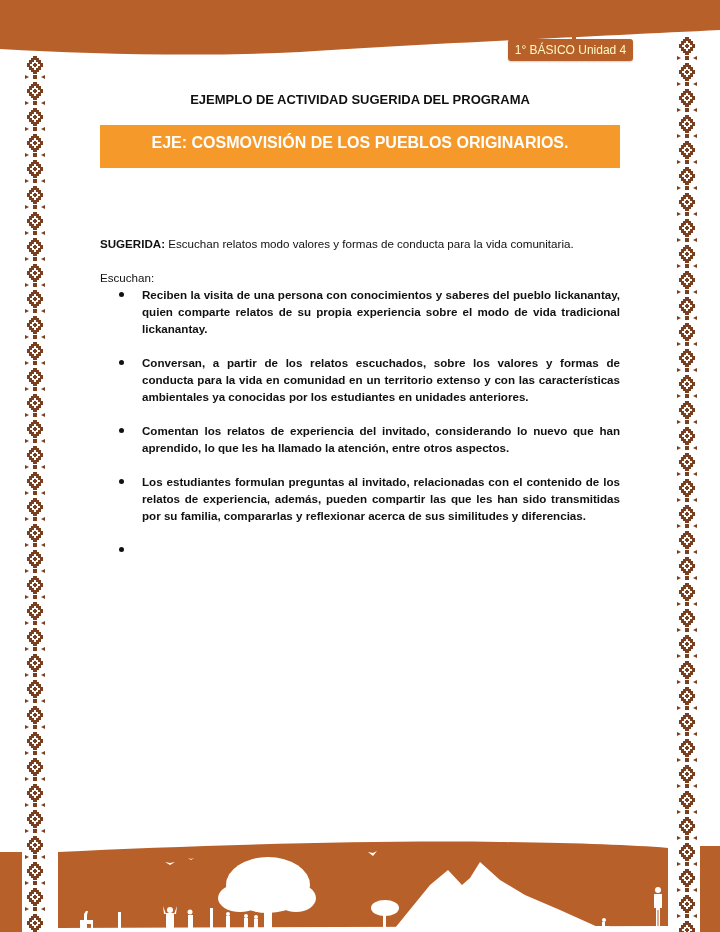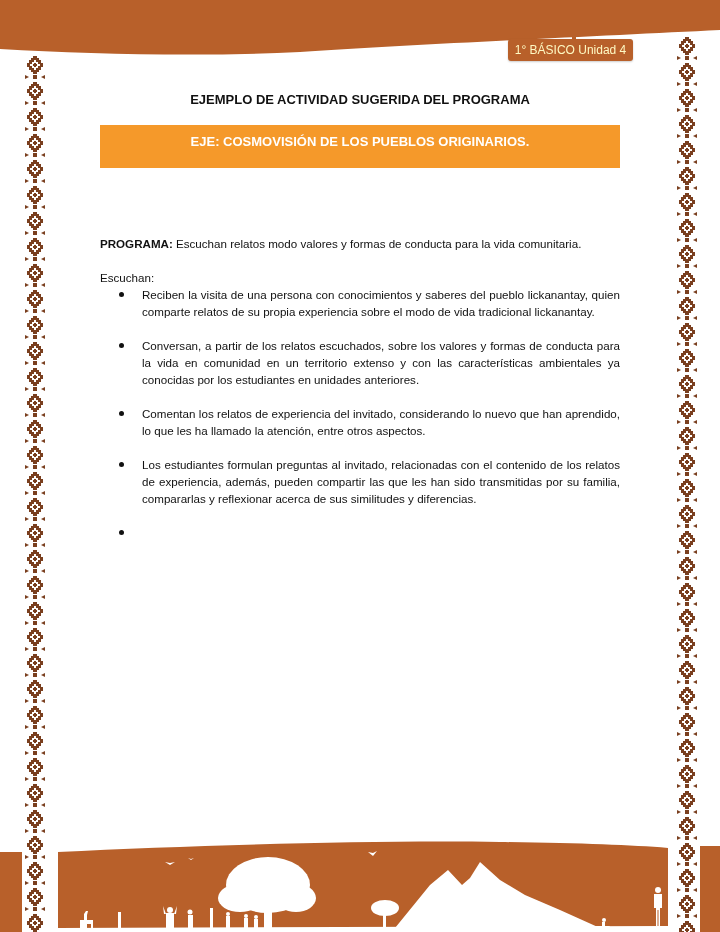--- a/index.html
+++ b/index.html
@@ -25,28 +25,28 @@
   .page-title {
     position: absolute; left: 100px; top: 92px; width: 520px;
     text-align: center; font-weight: bold; font-size: 13px; color: #111;
   }
   .eje-box {
     position: absolute; left: 100px; top: 125px; width: 520px; height: 43px;
     background: #f5992a;
   }
   .eje-text {
     display: block; text-align: center; color: #fff; font-weight: bold;
-    font-size: 13px; padding-top: 9px;
+    font-size: 16px; padding-top: 9px;
   }
 
   .content { position: absolute; left: 100px; top: 235px; width: 520px; font-size: 11.6px; line-height: 17px; }
   .activity-line { margin-bottom: 17px; }
   .activity-label { font-weight: bold; }
   .examples-label { margin-bottom: 0; }
-  .bullets { list-style: none; }
+  .bullets { list-style: none; font-weight: bold; }
   .bullet-item { position: relative; padding-left: 42px; text-align: justify; margin-bottom: 17px; }
   .bullet-dot {
     position: absolute; left: 19px; top: 6px; width: 5px; height: 5px; border-radius: 50%; background: #111;
   }
 
   .footer { position: absolute; left: 0; top: 840px; width: 720px; height: 92px; }
   .footer svg { display: block; }
 </style>
 </head>
 <body>
@@ -93,21 +93,21 @@
 </div>
 
 <h1 class="page-title">EJEMPLO DE ACTIVIDAD SUGERIDA DEL PROGRAMA</h1>
 
 <div class="eje-box">
   <span class="eje-text">EJE: COSMOVISIÓN DE LOS PUEBLOS ORIGINARIOS.</span>
 </div>
 
 <div class="content">
   <p class="activity-line">
-    <span class="activity-label">PROGRAMA:</span><span> Escuchan relatos modo valores y formas de conducta para la vida comunitaria.</span>
+    <span class="activity-label">SUGERIDA:</span><span> Escuchan relatos modo valores y formas de conducta para la vida comunitaria.</span>
   </p>
   <p class="examples-label">Escuchan:</p>
   <ul class="bullets">
     <li class="bullet-item">
       <span class="bullet-dot"></span>
       <span>Reciben la visita de una persona con conocimientos y saberes del pueblo lickanantay, quien comparte relatos de su propia experiencia sobre el modo de vida tradicional lickanantay.</span>
     </li>
     <li class="bullet-item">
       <span class="bullet-dot"></span>
       <span>Conversan, a partir de los relatos escuchados, sobre los valores y formas de conducta para la vida en comunidad en un territorio extenso y con las características ambientales ya conocidas por los estudiantes en unidades anteriores.</span>

